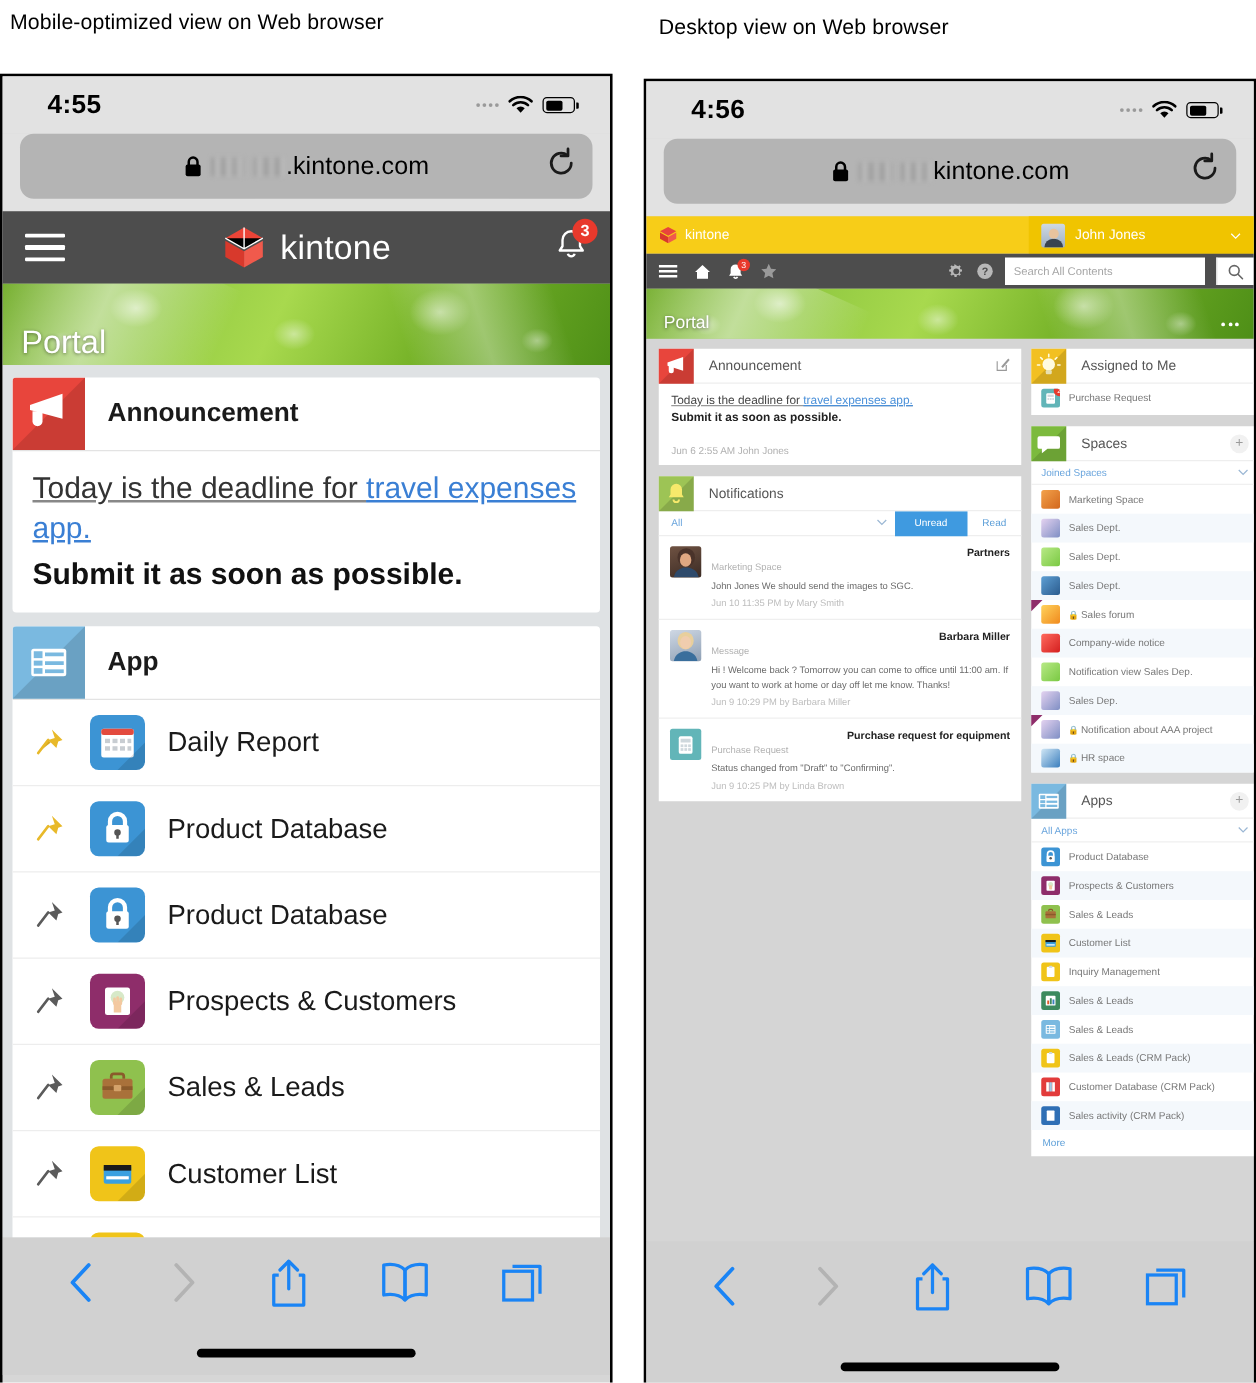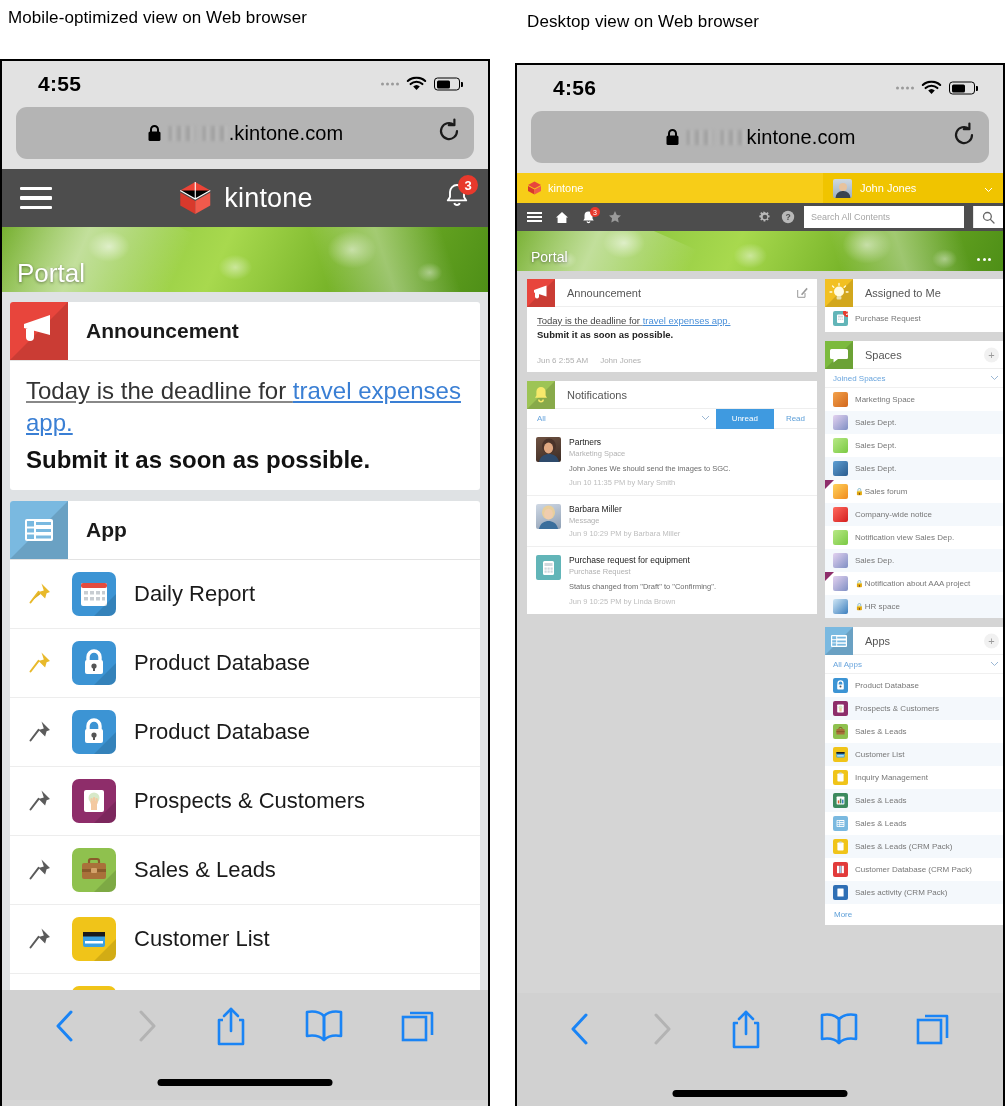--- a/index.html
+++ b/index.html
@@ -220,38 +220,38 @@
   .d-card { background:#fff; margin-bottom:9px; }
   .d-card-head { display:flex; align-items:center; height:28px; border-bottom:1px solid #eee; position:relative; }
   .d-card-ico { width:28px; height:28px; flex:none; position:relative; }
   .d-card-title { font-size:11px; color:#555; margin-left:12px; }
   .d-card-action { position:absolute; right:9px; top:50%; transform:translateY(-50%); }
 
   .d-ann-body { padding: 8px 10px 6px; }
   .d-ann-l1 { font-size:9.5px; color:#444; text-decoration:underline; text-decoration-color:#999; }
   .d-ann-l1 a { color:#4a90d9; }
   .d-ann-l2 { font-size:9.5px; font-weight:bold; color:#222; margin-top:3px; }
-  .d-ann-meta { padding: 10px 10px 7px; font-size:8px; color:#b0b0b0; display:flex; gap:12px; }
+  .d-ann-meta { padding: 10px 10px 7px; font-size:8px; color:#b0b0b0; display:flex; gap:2px; }
 
   .d-notif-filter {
     display:flex; align-items:center; height:20px; border-bottom:1px solid #eee;
     padding-left:10px; font-size:8px; color:#6aa5dd;
   }
   .d-notif-filter .chev { margin-left:auto; margin-right:6px; }
   .d-pill {
     height:20px; padding:0 16px; background:#3f9ae0; color:#fff; font-size:8px;
     display:flex; align-items:center;
   }
   .d-pill.read { background:transparent; color:#5d9fd8; padding:0 12px; }
 
   .d-notif { display:flex; gap:8px; padding:8px 9px; border-bottom:1px solid #efefef; }
   .d-notif:last-child { border-bottom:none; }
   .d-notif-av { width:25px; height:25px; flex:none; border-radius:2px; overflow:hidden; position:relative; }
   .d-notif-main { flex:1; min-width:0; }
-  .d-notif-title { font-size:8.5px; font-weight:normal; color:#222; }
+  .d-notif-title { font-size:8.5px; font-weight:bold; color:#222;text-align:right; }
   .d-notif-sub { font-size:7.5px; color:#b2b2b2; margin-top:2px; }
   .d-notif-text { font-size:7.5px; color:#6b6b6b; margin-top:5px; line-height:1.5; }
   .d-notif-time { font-size:7.5px; color:#bdbdbd; margin-top:4px; }
 
   .d-row {
     display:flex; align-items:center; gap:7px; padding:4px 8px; min-height:22px;
     font-size:8px; color:#777; position:relative;
   }
   .d-row.alt { background:#f4f8fc; }
   .d-row-ico { width:15px; height:15px; border-radius:2px; flex:none; position:relative; overflow:hidden; }
@@ -771,20 +771,21 @@
           <span class="d-notif-av" style="background:linear-gradient(160deg,#cfd8e4,#8e9fb4)">
             <svg width="25" height="25" viewBox="0 0 25 25">
                 <ellipse cx="12.5" cy="8.5" rx="6.5" ry="7" fill="#e8cf9c"></ellipse>
                 <ellipse cx="12.5" cy="10" rx="4.4" ry="5.2" fill="#f0cdae"></ellipse>
                 <path d="M3 25c1-6 6-8 9.5-8s8.5 2 9.5 8z" fill="#3a6e9c"></path>
               </svg>
           </span>
           <span class="d-notif-main">
             <span class="d-notif-title" style="display:block">Barbara Miller</span>
             <span class="d-notif-sub" style="display:block">Message</span>
+            <span class="d-notif-text" style="display:block">Hi ! Welcome back ? Tomorrow you can come to office until 11:00 am. If you want to work at home or day off let me know. Thanks!</span>
             <span class="d-notif-time" style="display:block">Jun 9 10:29 PM  by Barbara Miller</span>
           </span>
         </div>
 
         <div class="d-notif">
           <span class="d-notif-av" style="background:#62b5b8">
             <svg width="25" height="25" viewBox="0 0 25 25">
                 <rect x="7" y="6" width="11" height="14" rx="1.5" fill="#fff"></rect>
                 <rect x="8.5" y="8" width="8" height="3" fill="#cfd8dd"></rect>
                 <g fill="#cfd8dd">

